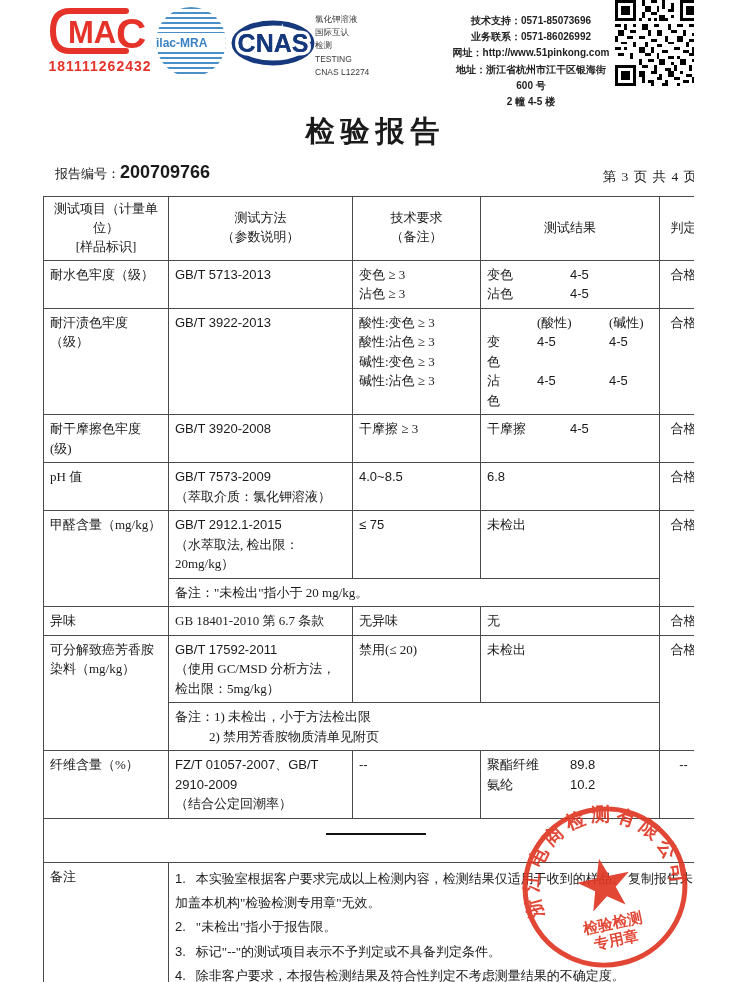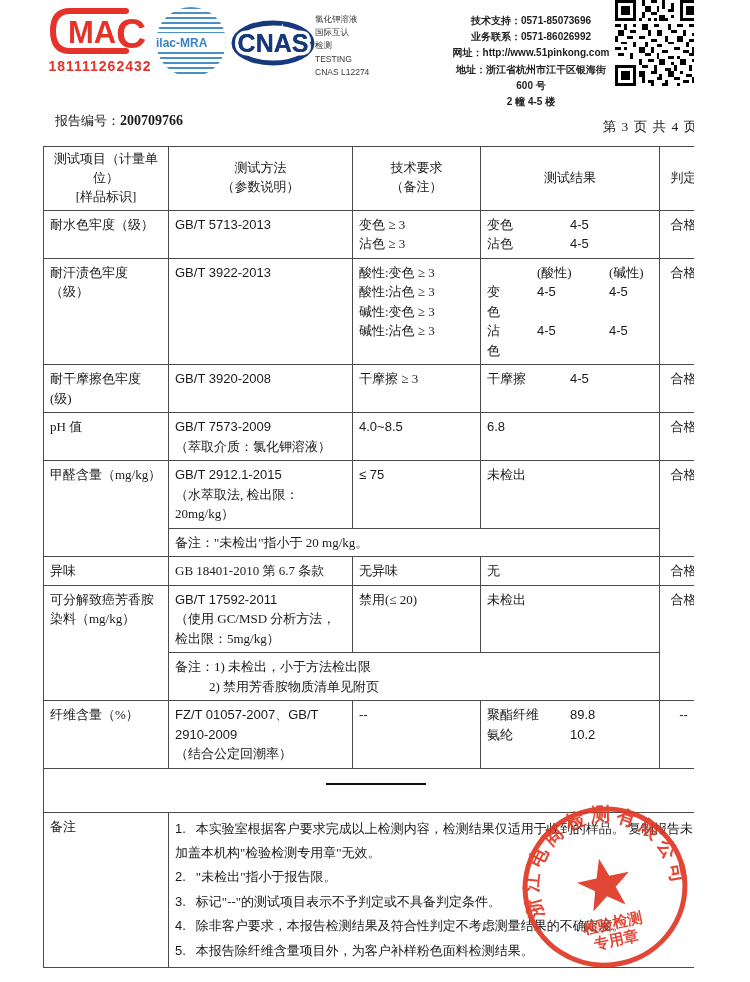--- a/index.html
+++ b/index.html
@@ -21,21 +21,21 @@
   .shield-block { position:absolute; left:316px; top:3px; width:82px; text-align:center; }
   .shield-cn { color:#1f99d6; font-family:"Liberation Sans",sans-serif; font-weight:bold; font-size:12px; letter-spacing:2px; margin-top:-1px; }
   .shield-en { color:#1f99d6; font-family:"Liberation Sans",sans-serif; font-weight:bold; font-size:6.5px; transform:scale(.95); }
   .contact { position:absolute; left:404px; top:13px; width:168px; font-family:"Liberation Sans",sans-serif; font-size:10px; font-weight:bold; color:#222; line-height:1.62;text-align:center; }
   .qr { position:absolute; left:572px; top:0px; width:86px; height:86px; }
 
   
   .title { text-align:center; font-family:"Liberation Sans","DejaVu Sans",sans-serif; font-weight:bold; font-size:29px; letter-spacing:6px; margin-top:10px; }
   .meta { position:relative; height:34px; margin-top:4px; }
   .report-no { position:absolute; left:12px; top:6px; font-size:13px; }
-  .report-no .num { font-family:Liberation Serif, serif; font-weight:bold; font-size:14px;text-align:right; }
+  .report-no .num { font-family:Liberation Sans, sans-serif; font-weight:bold; font-size:18px;text-align:right; }
   .page-info { position:absolute; right:10px; top:12px; font-size:13.5px; letter-spacing:1px; }
 
   
   table.report { width:664px; border-collapse:collapse; table-layout:fixed; margin-top:6px; }
   table.report td, table.report th { border:1px solid #4a4a4a; font-size:13px; font-weight:normal;
     vertical-align:top; padding:4px 6px; line-height:1.5; word-break:break-word; }
   table.report th { text-align:center; vertical-align:middle; padding:3px 2px; line-height:1.45; }
   td.verdict { text-align:center; }
   .latin { font-family:"Liberation Sans",sans-serif; }
   .rowline { min-height:19px; }
@@ -204,20 +204,21 @@
             <rect x="20" y="26" width="2" height="1"></rect>
             <rect x="23" y="27" width="2" height="1"></rect>
             <rect x="26" y="26" width="2" height="2"></rect>
           <rect x="12" y="28" width="1" height="1"></rect>
             <rect x="16" y="28" width="2" height="1"></rect>
             <rect x="21" y="28" width="1" height="1"></rect>
         </g>
       </svg>
     </div>
 
+    <div class="title">检验报告</div>
 
     <div class="meta">
       <div class="report-no">
         <span>报告编号：</span><span class="num">200709766</span>
       </div>
       <div class="page-info">第 3 页 共 4 页</div>
     </div>
 
     <table class="report">
       <colgroup>

